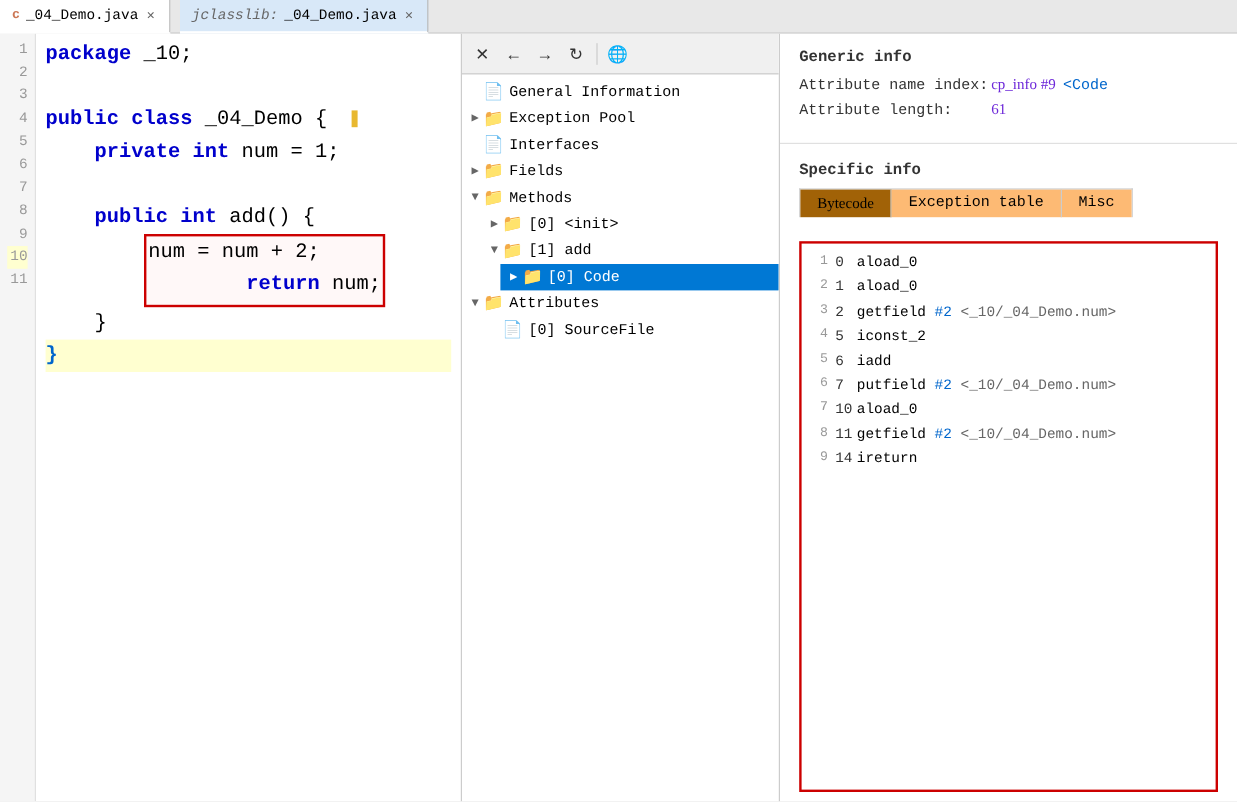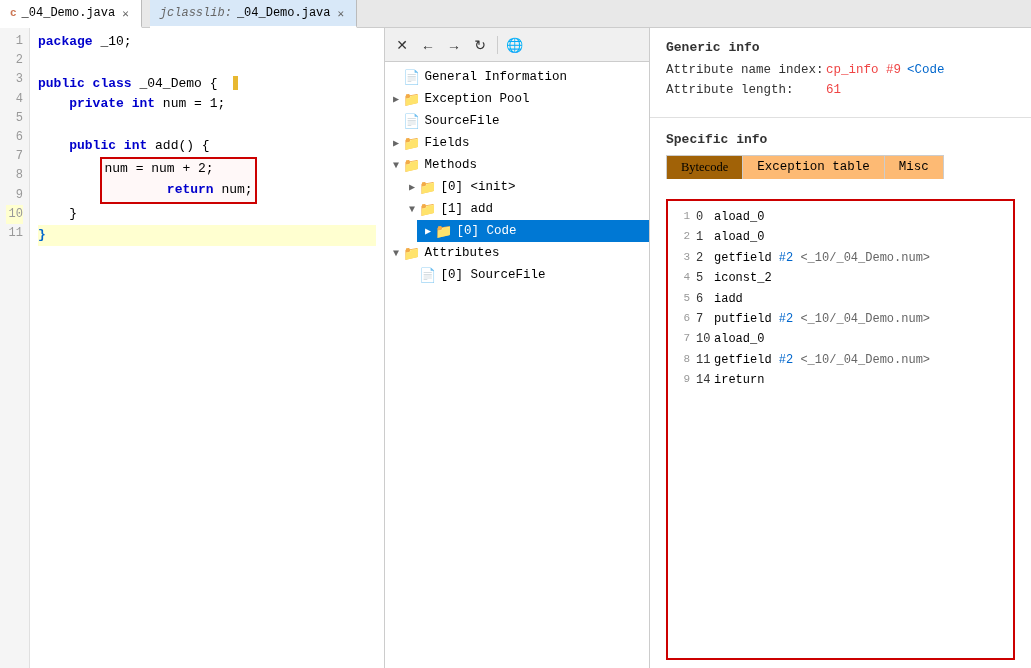--- a/index.html
+++ b/index.html
@@ -15,21 +15,21 @@
     .tab-icon { color: #c75; font-size: 11px; font-weight: bold; }
 
     
     .main-content { display: flex; flex: 1; overflow: hidden; }
 
     
     .code-editor { width: 385px; background: #ffffff; border-right: 1px solid #ccc; display: flex; flex-direction: column; overflow: hidden; }
 
     .code-area { display: flex; flex: 1; overflow: hidden; }
     .line-numbers { background: #f5f5f5; padding: 4px 6px; min-width: 30px; text-align: right; color: #999; font-size: 12px; line-height: 1.6; border-right: 1px solid #e0e0e0; user-select: none; }
-    .code-content { padding: 4px 8px; overflow: auto; flex: 1; font-size: 13px; line-height: 1.6; position: relative; }
+    .code-content { padding: 4px 8px; overflow: auto; flex: 1; font-size: 17px; line-height: 1.6; position: relative; }
     .code-line { white-space: pre; display: block; }
     .kw { color: #0000cc; font-weight: bold; }
 
     
     .tree-panel { width: 265px; background: #ffffff; border-right: 1px solid #ccc; display: flex; flex-direction: column; overflow: hidden; }
 
     .tree-toolbar { display: flex; align-items: center; gap: 4px; padding: 4px 6px; background: #f0f0f0; border-bottom: 1px solid #ccc; height: 34px; }
     .toolbar-btn { width: 22px; height: 22px; display: flex; align-items: center; justify-content: center; cursor: pointer; border: none; background: transparent; font-size: 14px; color: #333; }
     .toolbar-sep { width: 1px; height: 18px; background: #ccc; margin: 0 2px; }
 
@@ -42,21 +42,21 @@
     .folder-icon { margin-right: 4px; font-size: 14px; }
     .tree-label { font-size: 12.5px; }
 
     
     .info-panel { flex: 1; background: #ffffff; display: flex; flex-direction: column; overflow: hidden; padding: 0; }
 
     .generic-info { padding: 12px 16px 8px 16px; }
     .generic-title { font-size: 13px; font-weight: bold; color: #333; margin-bottom: 8px; }
     .info-row { display: flex; align-items: center; margin-bottom: 6px; font-size: 12.5px; }
     .info-label { color: #333; min-width: 160px; }
-    .info-value { color: #ef4444; }
+    .info-value { color: #6d28d9; font-family: Liberation Serif, serif; }
     .info-value-blue { color: #0066cc; }
     .info-divider { height: 1px; background: #e0e0e0; margin: 6px 0; }
 
     .specific-info { padding: 8px 16px 20px 16px; }
     .specific-title { font-size: 13px; font-weight: bold; color: #333; margin-bottom: 8px; }
 
     .tabs-row { display: flex; border: 1px solid #ccc; border-bottom: none; width: fit-content; }
     .info-tab { padding: 4px 14px; font-size: 12.5px; cursor: pointer; border-right: 1px solid #ccc; background: #fdba74; }
     .info-tab:last-child { border-right: none; }
     .info-tab.active { background: #a16207; font-weight: normal; font-family: Liberation Serif, serif; }
@@ -143,21 +143,21 @@
 
         <div class="tree-item">
           <span class="tree-expand">▶</span>
           <span class="folder-icon" style="color:#8888cc;">📁</span>
           <span class="tree-label">Exception Pool</span>
         </div>
 
         <div class="tree-item">
           <span class="tree-expand">&nbsp;</span>
           <span class="folder-icon" style="color:#888;">📄</span>
-          <span class="tree-label">SourceFile</span>
+          <span class="tree-label">Interfaces</span>
         </div>
 
         <div class="tree-item">
           <span class="tree-expand">▶</span>
           <span class="folder-icon" style="color:#8888cc;">📁</span>
           <span class="tree-label">Fields</span>
         </div>
 
         <div class="tree-item">
           <span class="tree-expand">▼</span>

